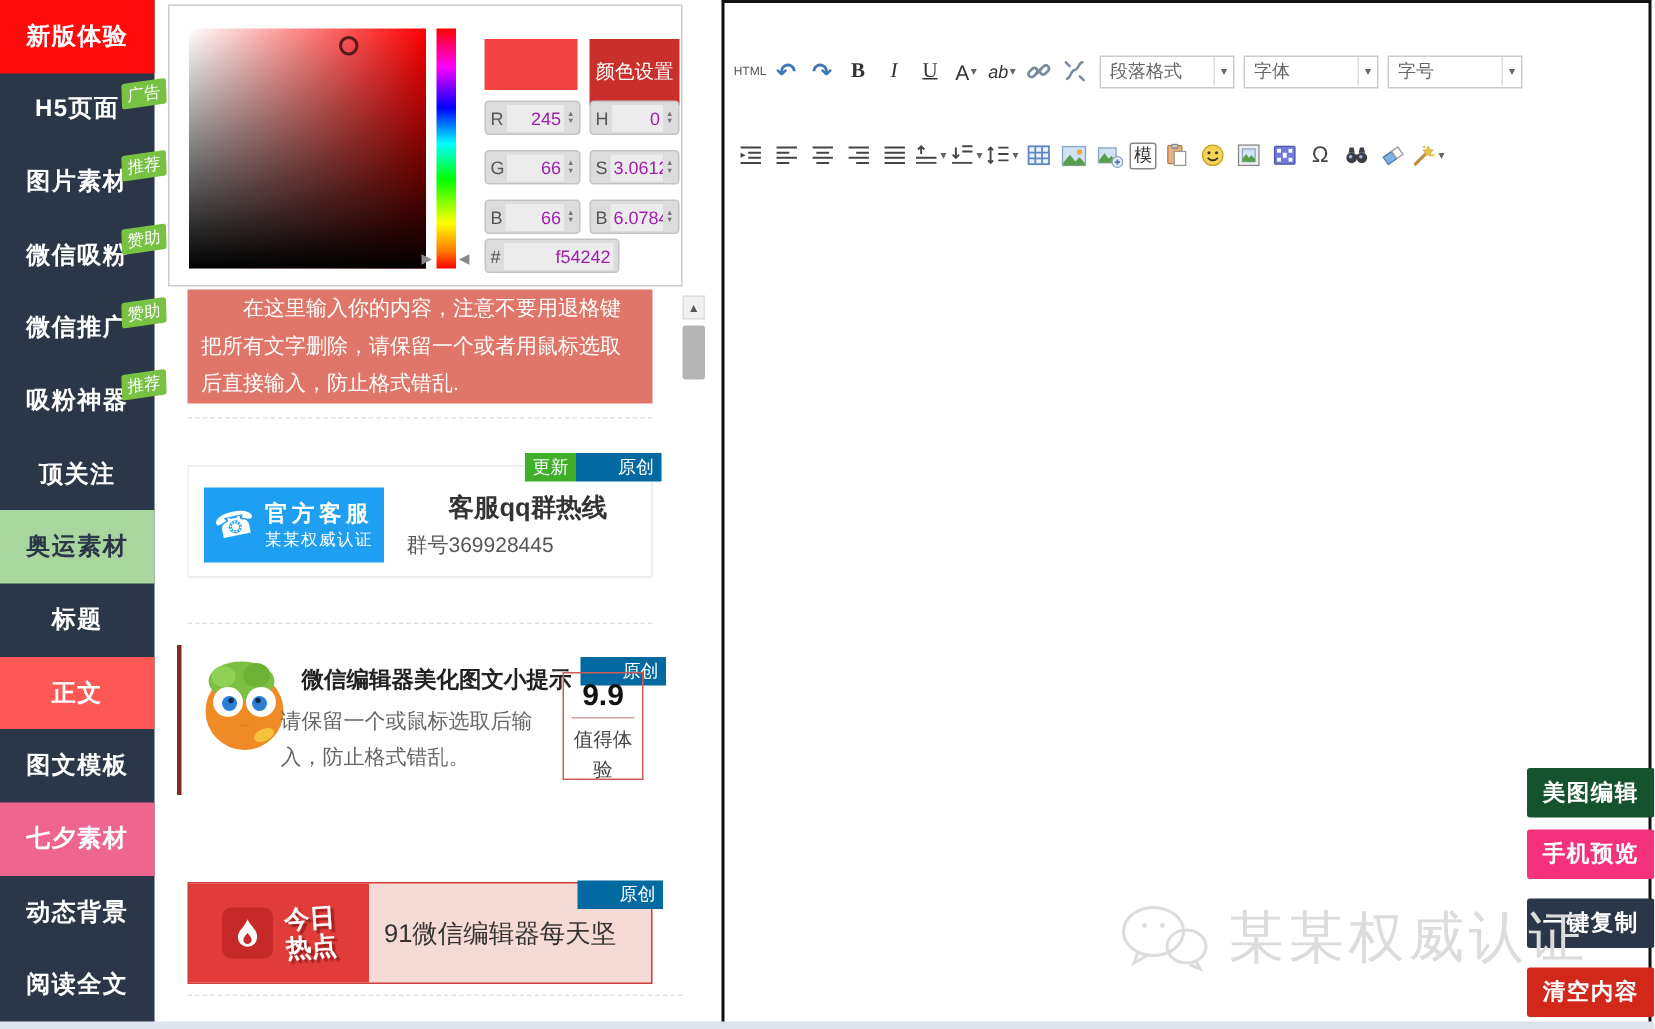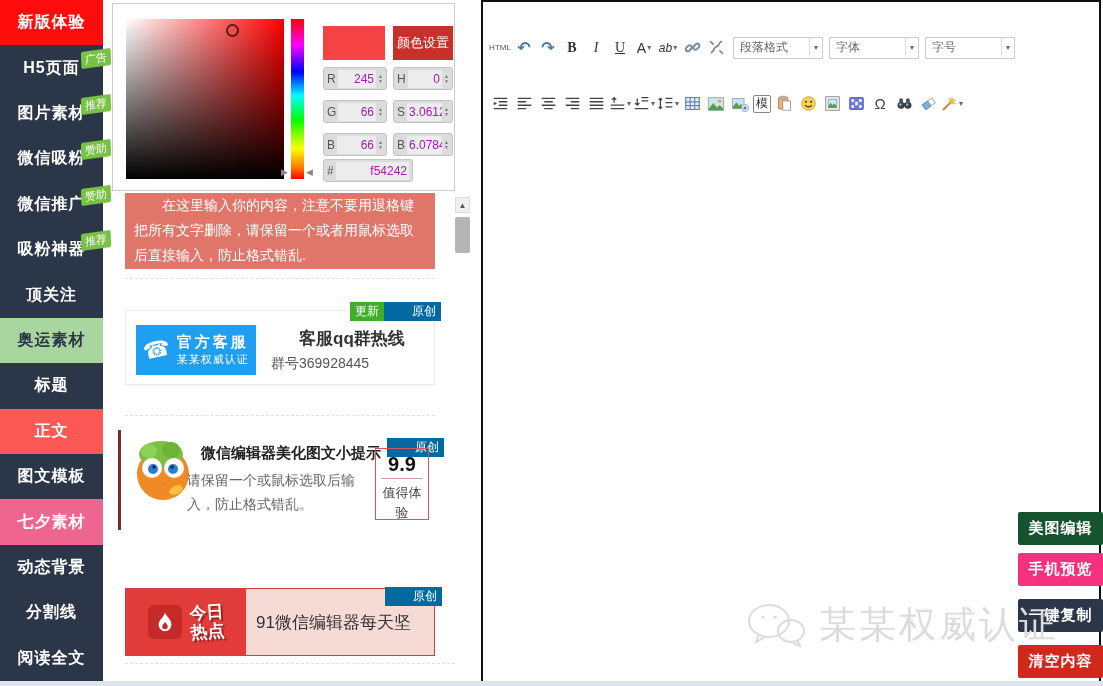--- a/index.html
+++ b/index.html
@@ -25,21 +25,21 @@
   .sv-square { position:absolute; left:13px; top:15px; width:158px; height:160px;
     background:linear-gradient(to bottom, rgba(0,0,0,0) 0%, #000 100%),
                linear-gradient(to right, #fff 0%, #f00 100%); }
   .sv-cursor { position:absolute; left:100px; top:5px; width:13px; height:13px;
     border:2px solid #5a1a1a; border-radius:50%; }
   .hue-bar { position:absolute; left:178px; top:15px; width:13px; height:160px;
     background:linear-gradient(to bottom,#f00 0%,#f0f 16%,#00f 33%,#0ff 48%,#0f0 63%,#ff0 81%,#f70 93%,#f00 100%); }
   .hue-arrow { position:absolute; font-size:9px; color:#888; top:163px; }
   .hue-arrow.l { left:168px; } .hue-arrow.r { left:193px; }
   .swatch { position:absolute; left:210px; top:22px; width:62px; height:34px; background:#f54242; }
-  .pick-btn { position:absolute; left:280px; top:22px; width:60px; height:34px; background:#c9302c;
+  .pick-btn { position:absolute; left:280px; top:22px; width:60px; height:44px; background:#c9302c;
     color:#fff; font-size:13px; display:flex; align-items:center; justify-content:center; cursor:pointer; }
   .field { position:absolute; height:23px; display:flex; align-items:center;
     background:#dcdcdc; border:1px solid #c3c3c3; border-radius:3px; padding:0 3px;
     font-size:12px; color:#555; }
   .field .lab { flex:0 0 auto; padding-right:2px; }
   .field .val { flex:1; background:#ececec; text-align:right; padding:2px 2px;
     overflow:hidden; white-space:nowrap; color:#a21caf; }
   .field .stepper { display:flex; flex-direction:column; font-size:5px; line-height:5px;
     color:#777; padding-left:2px; }
   .f-r { left:210px; top:63px;  width:64px; }
@@ -176,23 +176,20 @@
     <div class="side-item">
         <span>图文模板</span>
       </div>
     <div class="side-item pink">
         <span>七夕素材</span>
       </div>
     <div class="side-item">
         <span>动态背景</span>
       </div>
     <div class="side-item">
-        <span>分割线</span>
-      </div>
-    <div class="side-item">
         <span>阅读全文</span>
       </div>
   </nav>
 
   <div class="picker">
     <div class="sv-square">
       <div class="sv-cursor"></div>
     </div>
     <div class="hue-bar"></div>
     <span class="hue-arrow l">▶</span>

